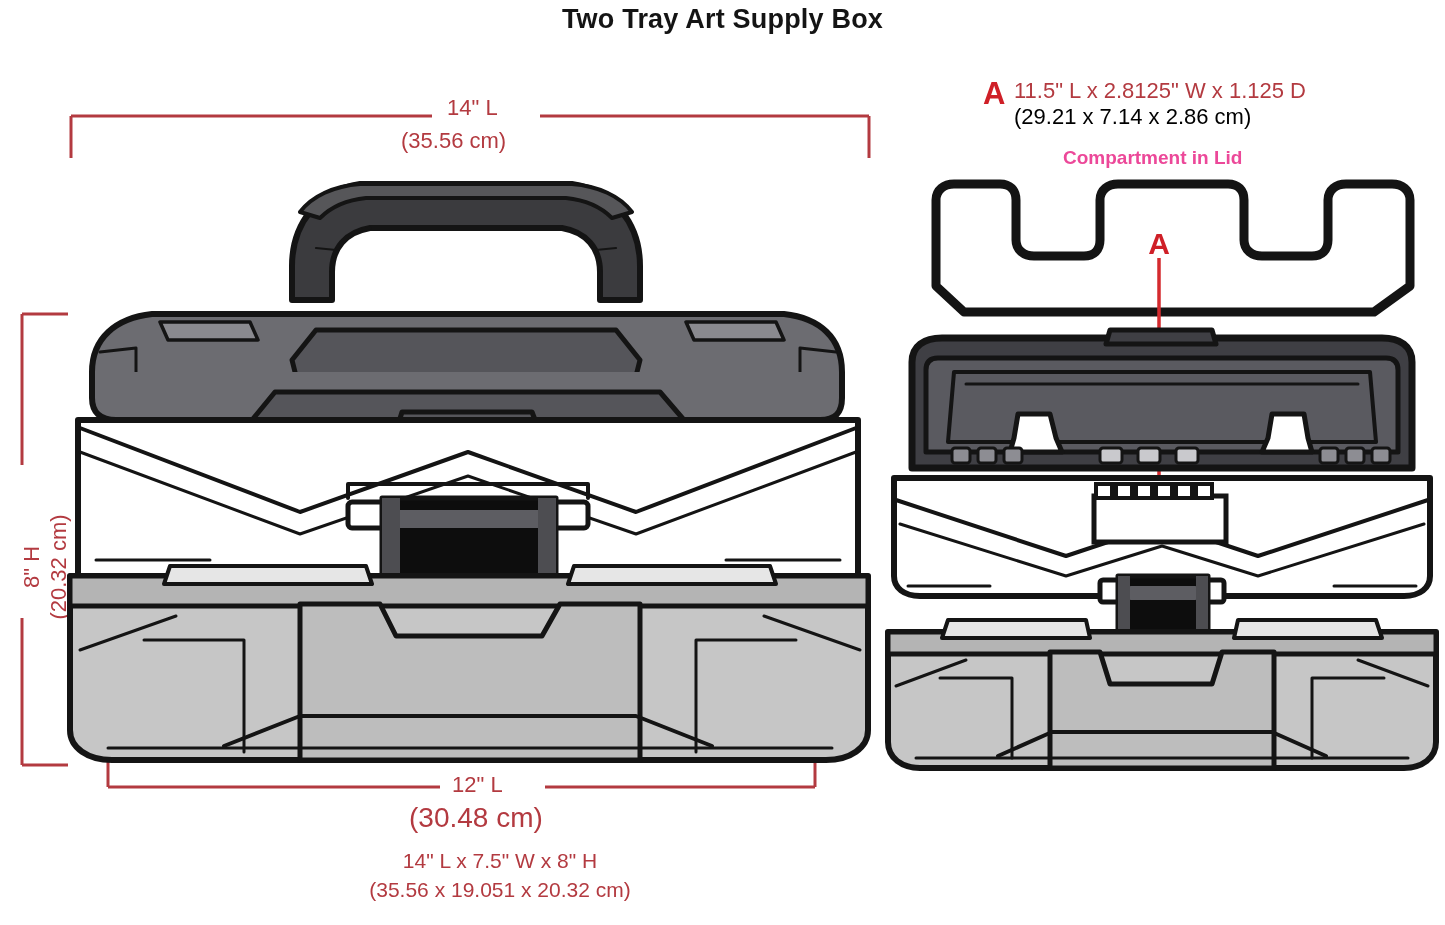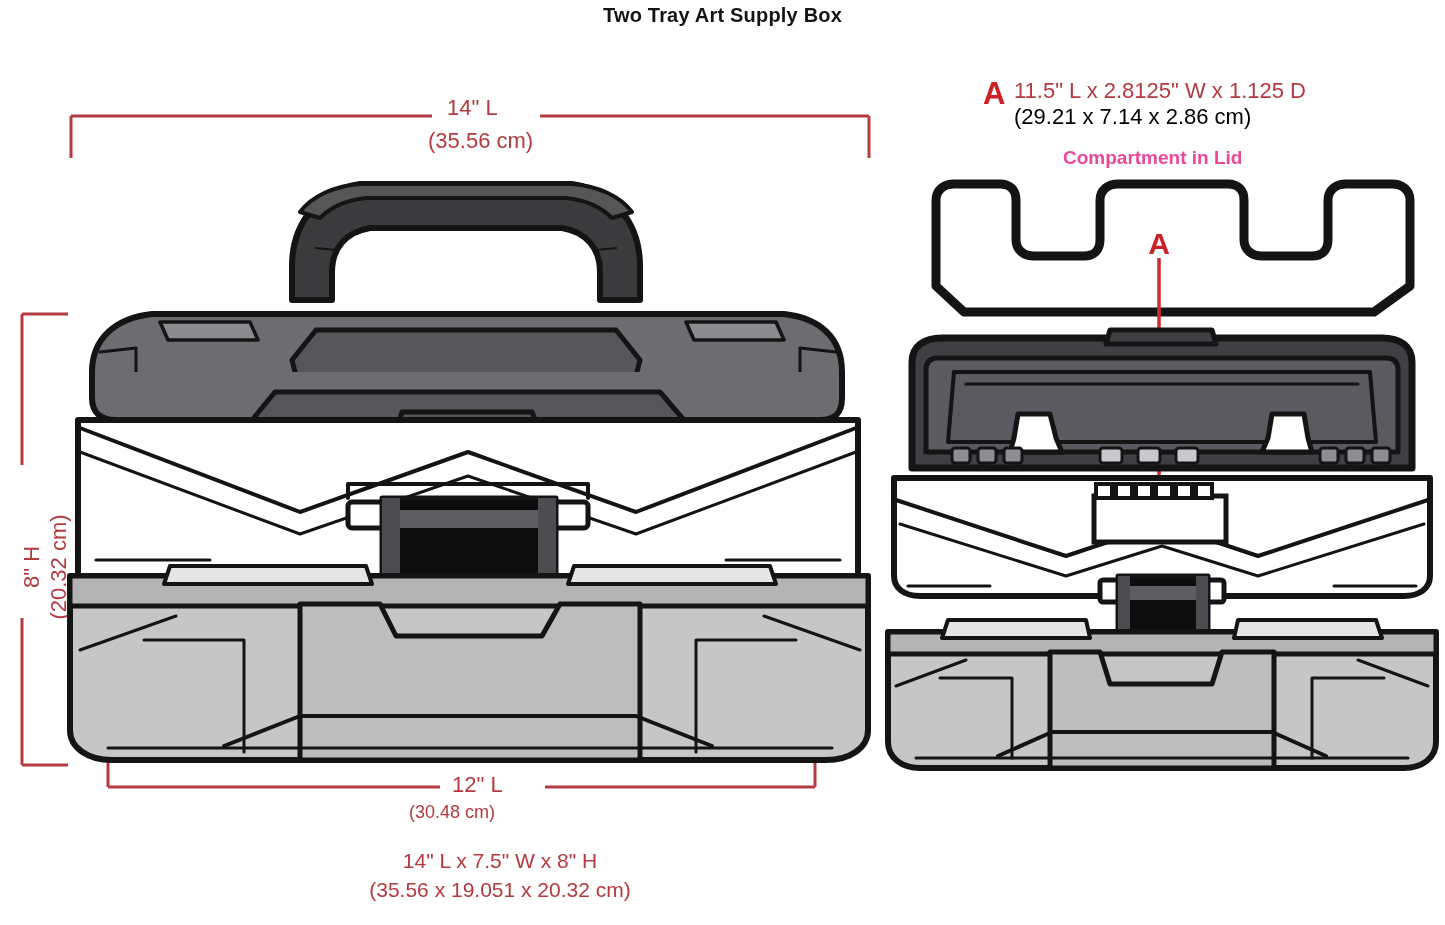--- a/index.html
+++ b/index.html
@@ -4,35 +4,35 @@
 <style>
   html,body{margin:0;padding:0;background:#ffffff;}
   body{width:1445px;height:925px;position:relative;overflow:hidden;
        font-family:"Liberation Sans","DejaVu Sans",sans-serif;color:#1a1a1a;}
 
   .page{position:absolute;inset:0;}
 
   
   .title{
     position:absolute;left:0;top:4px;width:1445px;text-align:center;
-    font-size:20px;font-weight:bold;color:#141414;letter-spacing:.2px;
+    font-size:27px;font-weight:bold;color:#141414;letter-spacing:.2px;
   }
 
   .dim-a-letter{
     position:absolute;left:983px;top:76px;font-size:31px;font-weight:bold;color:#cf1f27;
   }
   .dim-a-l1{position:absolute;left:1014px;top:78px;font-size:22px;color:#b33a40;}
   .dim-a-l2{position:absolute;left:1014px;top:104px;font-size:22px;color:#000000;}
   .comp-lid{position:absolute;left:1063px;top:147px;font-size:19px;font-weight:bold;color:#ec4899;}
 
   .len-top-1{position:absolute;left:447px;top:95px;font-size:22px;color:#b33a40;}
-  .len-top-2{position:absolute;left:428px;top:128px;font-size:22px;color:#b33a40;text-align:right;}
+  .len-top-2{position:absolute;left:401px;top:128px;font-size:22px;color:#b33a40;text-align:right;}
 
   .len-bot-1{position:absolute;left:452px;top:772px;font-size:22px;color:#b33a40;}
-  .len-bot-2{position:absolute;left:409px;top:802px;font-size:18px;color:#b33a40;}
+  .len-bot-2{position:absolute;left:409px;top:802px;font-size:28px;color:#b33a40;}
 
   .vert-label{
     position:absolute;left:-35px;top:540px;width:160px;text-align:center;
     transform:rotate(-90deg);transform-origin:center center;
     font-size:22px;color:#b33a40;line-height:27px;
   }
   .vert-label .l1{display:block;}
   .vert-label .l2{display:block;}
 
   .outside{position:absolute;left:0;top:846px;width:1000px;text-align:center;

